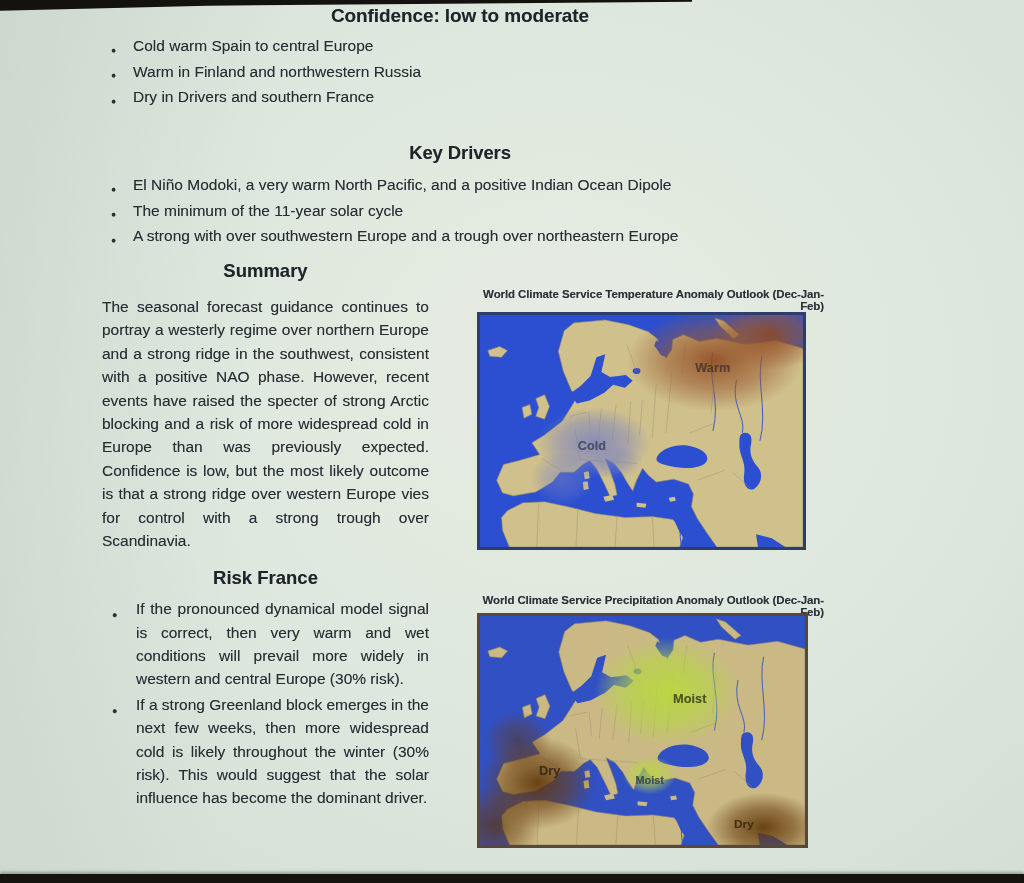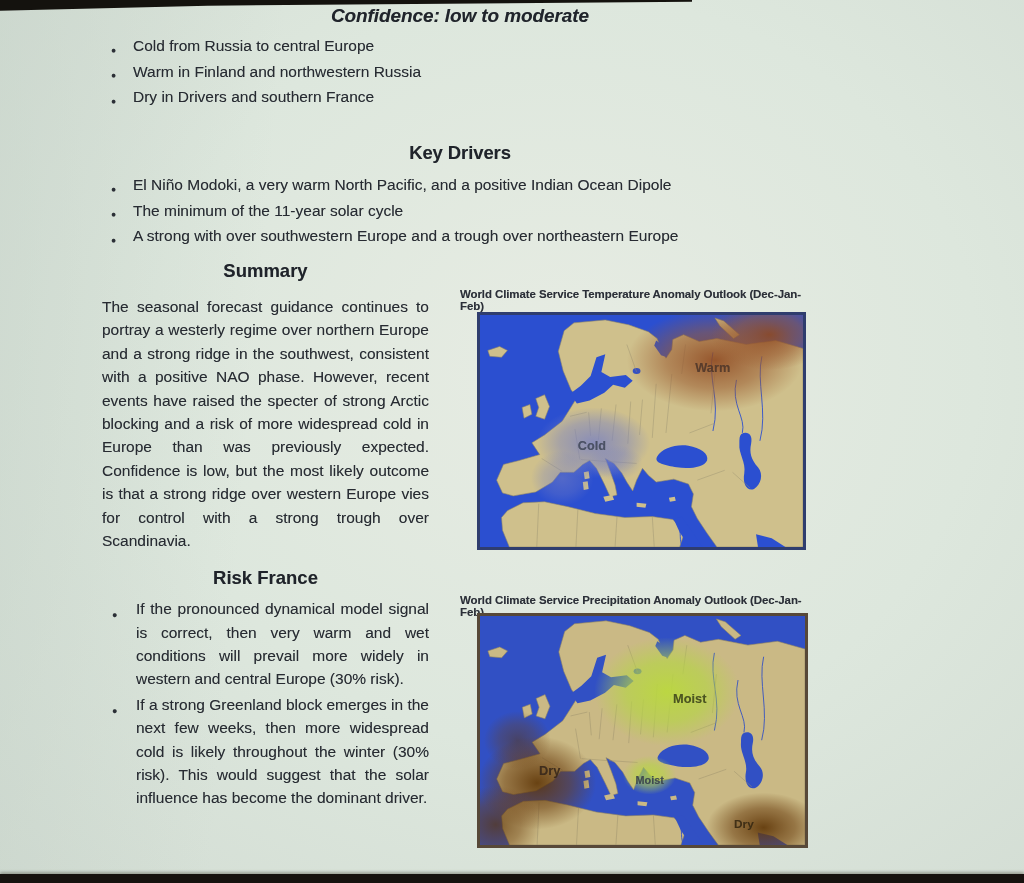--- a/index.html
+++ b/index.html
@@ -25,21 +25,21 @@
   .bottom-bar {
     position:absolute; left:0; bottom:0; width:100%; height:9px;
     background:#16120e;
     box-shadow:0 -2px 3px rgba(70,70,58,.4);
   }
   .h-center {
     position:absolute; left:104px; width:712px;
     text-align:center; font-weight:bold; color:#20242b;
     font-size:19px; letter-spacing:-0.1px;
   }
-  #main-title { top:5px;font-style:italic; }
+  #main-title { top:5px; }
   #key-drivers-heading { top:142px; font-size:18.5px; }
   ul.plain { list-style:none; margin:0; padding:0; }
   .conf-list { position:absolute; top:38px; left:133px; width:700px; }
   .kd-list   { position:absolute; top:177px; left:133px; width:740px; }
   .conf-list li, .kd-list li {
     position:relative; font-size:15.5px; line-height:16px;
     margin-bottom:9.5px; color:#272b32;
   }
   .conf-list li::before, .kd-list li::before, .risk-list li::before {
     content:"\25CF"; position:absolute; left:-22px; top:3.5px;
@@ -56,21 +56,21 @@
   }
   .risk-heading { margin-top:15px !important; }
   .risk-list { margin:8px 0 0; padding:0 0 0 34px; list-style:none; }
   .risk-list li {
     position:relative; font-size:15.5px; line-height:23.2px;
     text-align:justify; margin-bottom:3px;
   }
   .risk-list li::before { top:7px; left:-24px; font-size:9px; }
   .right-col { position:absolute; top:288px; left:460px; width:364px; height:570px; }
   .map-title {
-    position:absolute; left:0; width:364px; text-align:left;
+    position:absolute; left:0; width:364px; text-align:right;
     font-size:11.5px; font-weight:bold; color:#2b2f38; letter-spacing:-0.1px;
   }
   #temp-map-title { top:0; }
   #precip-map-title { top:306px; }
   .map-frame { position:absolute; left:17px; box-sizing:border-box; background:#2b4fd0; }
   #temp-map   { top:24px;  width:329px; height:238px; border:3px solid #2f3d6e; }
   #precip-map { top:325px; width:331px; height:235px; border:3px solid #574838; }
   .map-frame svg { display:block; width:100%; height:100%; }
   .map-label { font-weight:bold; font-family:"Liberation Sans",sans-serif; }
 </style>
@@ -135,21 +135,21 @@
   </defs>
 </svg>
 
 <div class="slide">
   <div class="top-wedge"></div>
   <div class="bottom-bar"></div>
 
   <div id="main-title" class="h-center">Confidence: low to moderate</div>
 
   <ul class="plain conf-list">
-    <li>Cold from Russia to central Europe</li>
+    <li>Cold warm Spain to central Europe</li>
     <li>Warm in Finland and northwestern Russia</li>
     <li>Dry in Drivers and southern France</li>
   </ul>
 
   <div id="key-drivers-heading" class="h-center">Key Drivers</div>
 
   <ul class="plain kd-list">
     <li>El Niño Modoki, a very warm North Pacific, and a positive Indian Ocean Dipole</li>
     <li>The minimum of the 11-year solar cycle</li>
     <li>A strong with over southwestern Europe and a trough over northeastern Europe</li>

